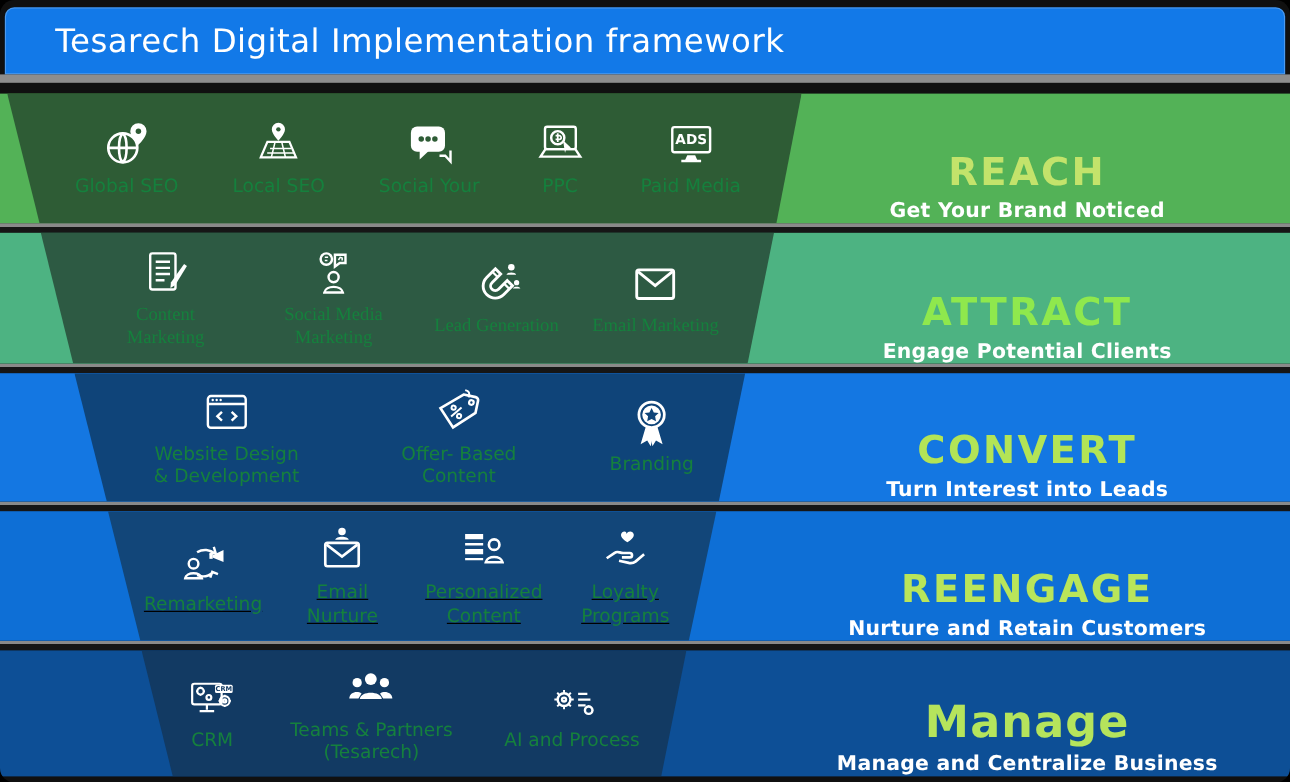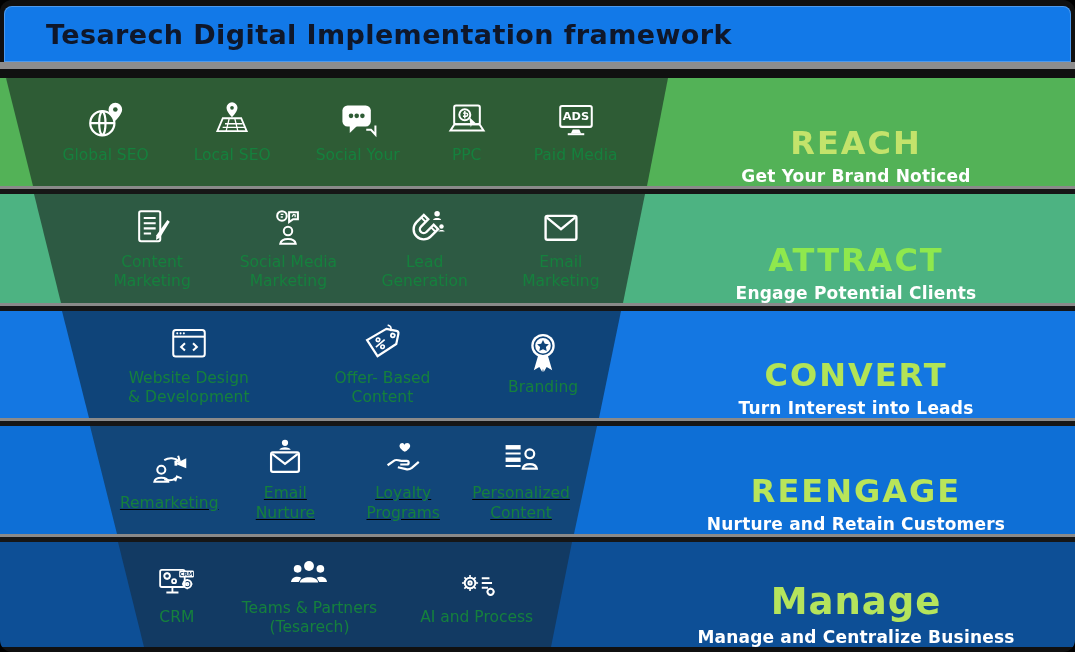--- a/index.html
+++ b/index.html
@@ -1,40 +1,40 @@
 <!DOCTYPE html>
 <html><head>
 <meta charset="utf-8">
 <style>
   html,body{margin:0;padding:0;background:#000;}
   .frame{position:relative;width:1075px;height:652px;background:#101010;border-radius:12px;
          overflow:hidden;font-family:"DejaVu Sans","Liberation Sans",sans-serif;}
   .titlebar{position:absolute;left:4px;right:4px;top:6px;height:56px;display:flex;align-items:center;
             padding-left:42px;box-sizing:border-box;border-radius:8px 8px 0 0;
             box-shadow:inset 0 0 0 1px rgba(255,255,255,.25);}
-  .titlebar .title{color:#0f172a;font-size:27px;font-weight:bold;letter-spacing:.4px;}
+  .titlebar .title{color:#ffffff;font-size:27px;font-weight:normal;letter-spacing:.4px;}
   .sep-gray{position:absolute;left:0;right:0;top:62px;height:7px;background:#8d8d8d;}
   .rows{position:absolute;left:0;right:0;top:78px;}
   .row{position:relative;width:100%;}
   .row .band{position:absolute;inset:0;background:var(--band);}
   .row .panel{position:absolute;inset:0;background:var(--panel);}
   .gap{height:8px;background:linear-gradient(to bottom,#8a8a8a 0 38%,#161616 38% 100%);}
   [data-row="0"]{height:108px}
   [data-row="1"]{height:109px}
   [data-row="2"]{height:107px}
   [data-row="3"]{height:108px}
   [data-row="4"]{height:105px}
   [data-row="0"] .panel{clip-path:polygon(6px 0,668px 0,647px 100%,33px 100%);border-radius:8px 0 0 0;}
   [data-row="1"] .panel{clip-path:polygon(34px 0,645px 0,623px 100%,61px 100%);}
   [data-row="2"] .panel{clip-path:polygon(62px 0,621px 0,599px 100%,89px 100%);}
   [data-row="3"] .panel{clip-path:polygon(90px 0,597px 0,574px 100%,117px 100%);}
   [data-row="4"] .panel{clip-path:polygon(118px 0,572px 0,551px 100%,144px 100%);}
   .items{position:absolute;top:0;bottom:0;display:flex;justify-content:space-around;align-items:center;z-index:2;}
   [data-row="0"] .items{left:40px;width:600px;}
-  [data-row="1"] .items{left:84px;width:545px;}
+  [data-row="1"] .items{left:68px;width:545px;font-family:Liberation Serif, serif;}
   [data-row="2"] .items{left:92px;width:515px;}
   [data-row="3"] .items{left:112px;width:468px;text-decoration:underline;}
   [data-row="4"] .items{left:140px;width:408px;}
   .item{display:flex;flex-direction:column;align-items:center;gap:3px;text-align:center;}
   .item .icn{width:44px;height:44px;display:block;}
   .item .icn svg{width:44px;height:44px;display:block;}
   .item .label{color:#15803d;font-size:15.5px;line-height:1.25;max-width:112px;}
   [data-row="2"] .label{max-width:136px;}
   [data-row="3"] .label{max-width:102px;}
   [data-row="4"] .label{max-width:162px;}
@@ -281,44 +281,44 @@
                 </g>
                 <rect x="4.4" y="8.4" width="15.2" height="10.6" rx="1" fill="none" stroke="#fff" stroke-width="1.2"></rect>
                 <path d="M5 9.2l7 5.4 7-5.4" fill="none" stroke="#fff" stroke-width="1.2"></path>
               </svg>
             </span>
           <span class="label">Email Nurture</span>
         </div>
         <div class="item">
           <span class="icn">
               <svg viewBox="0 0 24 24">
-                <path fill="#fff" d="M12.6 4.4c.6-1.6 3-1.5 3.3.2.2 1.3-1.5 2.7-2.9 3.5-1.4-.8-3.1-2.2-2.9-3.5.3-1.7 2.7-1.8 2.5-.2z"></path>
-                <g fill="none" stroke="#fff" stroke-width="1.2">
-                  <path d="M3.6 15.4l3.8-2.6c1.1-.8 2.1.2 3.7.2h3a1 1 0 0 1 0 2h-3.6"></path>
-                  <path d="M20.6 13.6l-3.8 3.2c-.9.7-2.1 1-3.2.7l-4.4-1"></path>
-                </g>
-              </svg>
-            </span>
-          <span class="label">Loyalty Programs</span>
-        </div>
-        <div class="item">
-          <span class="icn">
-              <svg viewBox="0 0 24 24">
                 <g stroke="#fff" fill="none">
                   <path d="M3.6 5.6h8.2" stroke-width="2.4"></path>
                   <path d="M3.6 9h8.2" stroke-width="1.1"></path>
                   <path d="M3.6 12.4h8.2" stroke-width="2.4"></path>
                   <path d="M3.6 15.8h8.2" stroke-width="1.1"></path>
                   <circle cx="16.8" cy="9.2" r="2.4" stroke-width="1.2"></circle>
                   <path d="M13 17.2c.6-3.2 7-3.2 7.6 0z" stroke-width="1.2"></path>
                 </g>
               </svg>
             </span>
           <span class="label">Personalized Content</span>
         </div>
+        <div class="item">
+          <span class="icn">
+              <svg viewBox="0 0 24 24">
+                <path fill="#fff" d="M12.6 4.4c.6-1.6 3-1.5 3.3.2.2 1.3-1.5 2.7-2.9 3.5-1.4-.8-3.1-2.2-2.9-3.5.3-1.7 2.7-1.8 2.5-.2z"></path>
+                <g fill="none" stroke="#fff" stroke-width="1.2">
+                  <path d="M3.6 15.4l3.8-2.6c1.1-.8 2.1.2 3.7.2h3a1 1 0 0 1 0 2h-3.6"></path>
+                  <path d="M20.6 13.6l-3.8 3.2c-.9.7-2.1 1-3.2.7l-4.4-1"></path>
+                </g>
+              </svg>
+            </span>
+          <span class="label">Loyalty Programs</span>
+        </div>
       </div>
       <div class="stage">
         <span class="stage-title">REENGAGE</span>
         <span class="stage-sub">Nurture and Retain Customers</span>
       </div>
     </div>
     <div class="gap"></div>
 
     <div class="row" data-row="4" style="--band: #0d4f96; --panel: #123a63; --stage: #b5e45c;">
       <div class="band"></div>

